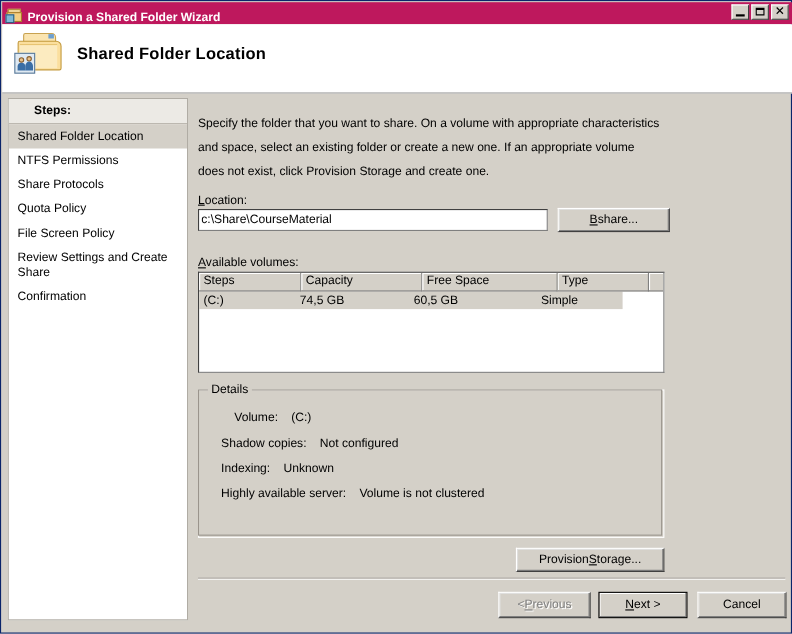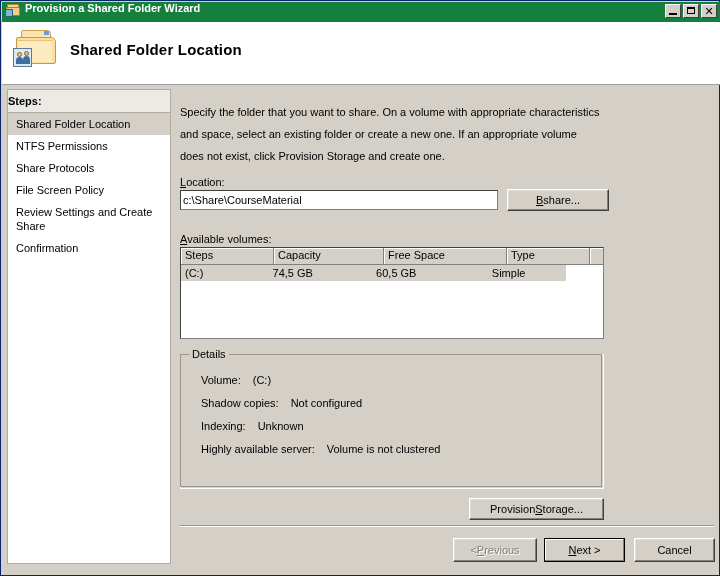--- a/index.html
+++ b/index.html
@@ -26,23 +26,23 @@
     border: 1px solid #0a246a;
     box-sizing: border-box;
   }
 
   
   #titlebar {
     position: absolute;
     left: 1px; top: 1px;
     width: 718px;
     height: 20px;
-    background: #15803d;
+    background: #be185d;
     display: flex;
-    align-items: flex-start;
+    align-items: flex-end;
     box-sizing: border-box;
     padding-left: 3px;
   }
   #title-icon {
     width: 16px; height: 16px;
     position: relative;
     flex: 0 0 auto;
     margin-right: 4px;
   }
   #title-icon .f-back {
@@ -206,21 +206,21 @@
     background: #ffffff;
     border: 1px solid #b0aca4;
     box-sizing: border-box;
   }
   #steps-header {
     height: 23px;
     background: #eceae5;
     border-bottom: 1px solid #b0aca4;
     display: flex;
     align-items: center;
-    padding-left: 0;
+    padding-left: 23px;
     box-sizing: border-box;
     font-weight: bold;
     font-size: 11px;
   }
   .step-item {
     padding: 4px 6px 4px 8px;
     font-size: 11px;
     line-height: 14px;
     color: #000;
     cursor: default;
@@ -381,21 +381,21 @@
     font-size: 11px;
     z-index: 2;
   }
   .drow {
     position: absolute;
     left: 20px;
     font-size: 11px;
     white-space: nowrap;
   }
   .drow .dv { margin-left: 12px; }
-  #drow-0 { top: 19px; }
+  #drow-0 { top: 19px; margin-left: 12px; }
   #drow-1 { top: 42px; }
   #drow-2 { top: 65px; }
   #drow-3 { top: 88px; text-align: center; }
 
   #provision-button {
     position: absolute;
     left: 295px; top: 409px;
     width: 135px; height: 22px;
   }
 
@@ -457,20 +457,21 @@
       </div>
     </div>
     <div id="header-title">Shared Folder Location</div>
   </div>
 
   <div id="sidebar">
     <div id="steps-header">Steps:</div>
     <div class="step-item current">Shared Folder Location</div>
     <div class="step-item">NTFS Permissions</div>
     <div class="step-item">Share Protocols</div>
+    <div class="step-item">Quota Policy</div>
     <div class="step-item">File Screen Policy</div>
     <div class="step-item">Review Settings and Create Share</div>
     <div class="step-item">Confirmation</div>
   </div>
 
   <div id="content">
 
     <div id="intro">Specify the folder that you want to share. On a volume with appropriate characteristics and space, select an existing folder or create a new one. If an appropriate volume does not exist, click Provision Storage and create one.</div>
 
     <div class="flabel" id="label-location"><span class="u">L</span><span>ocation:</span></div>

